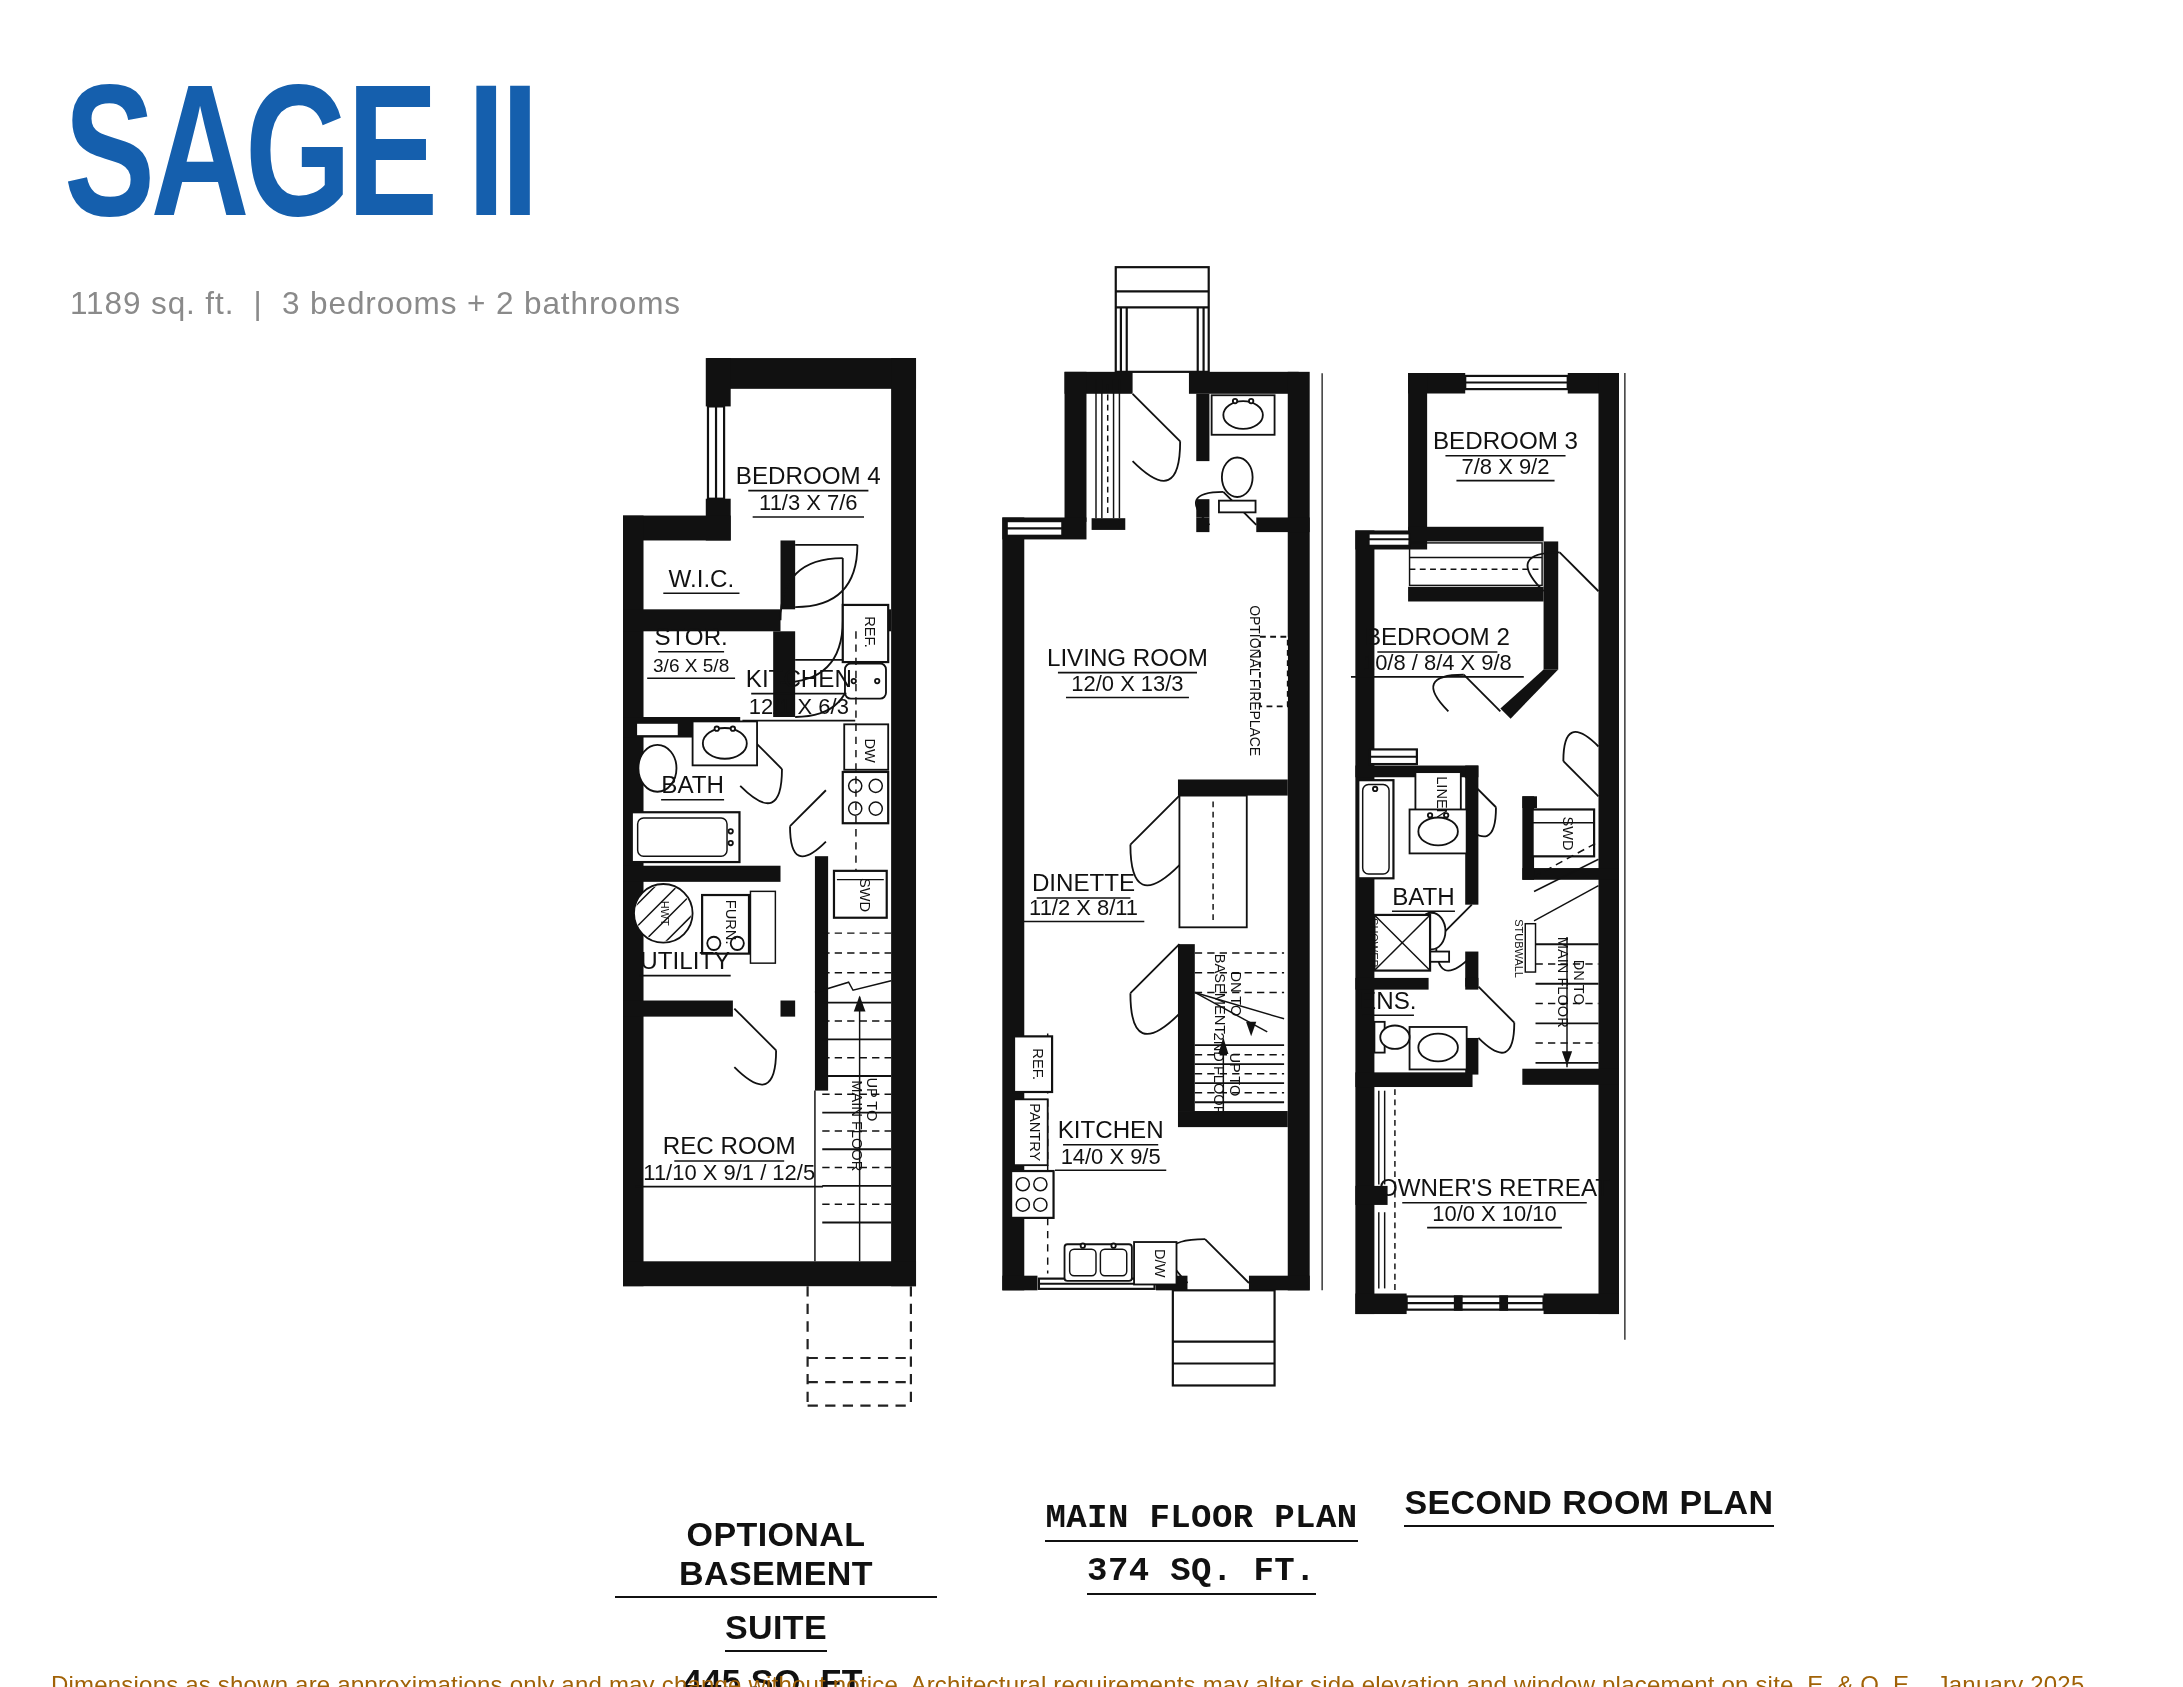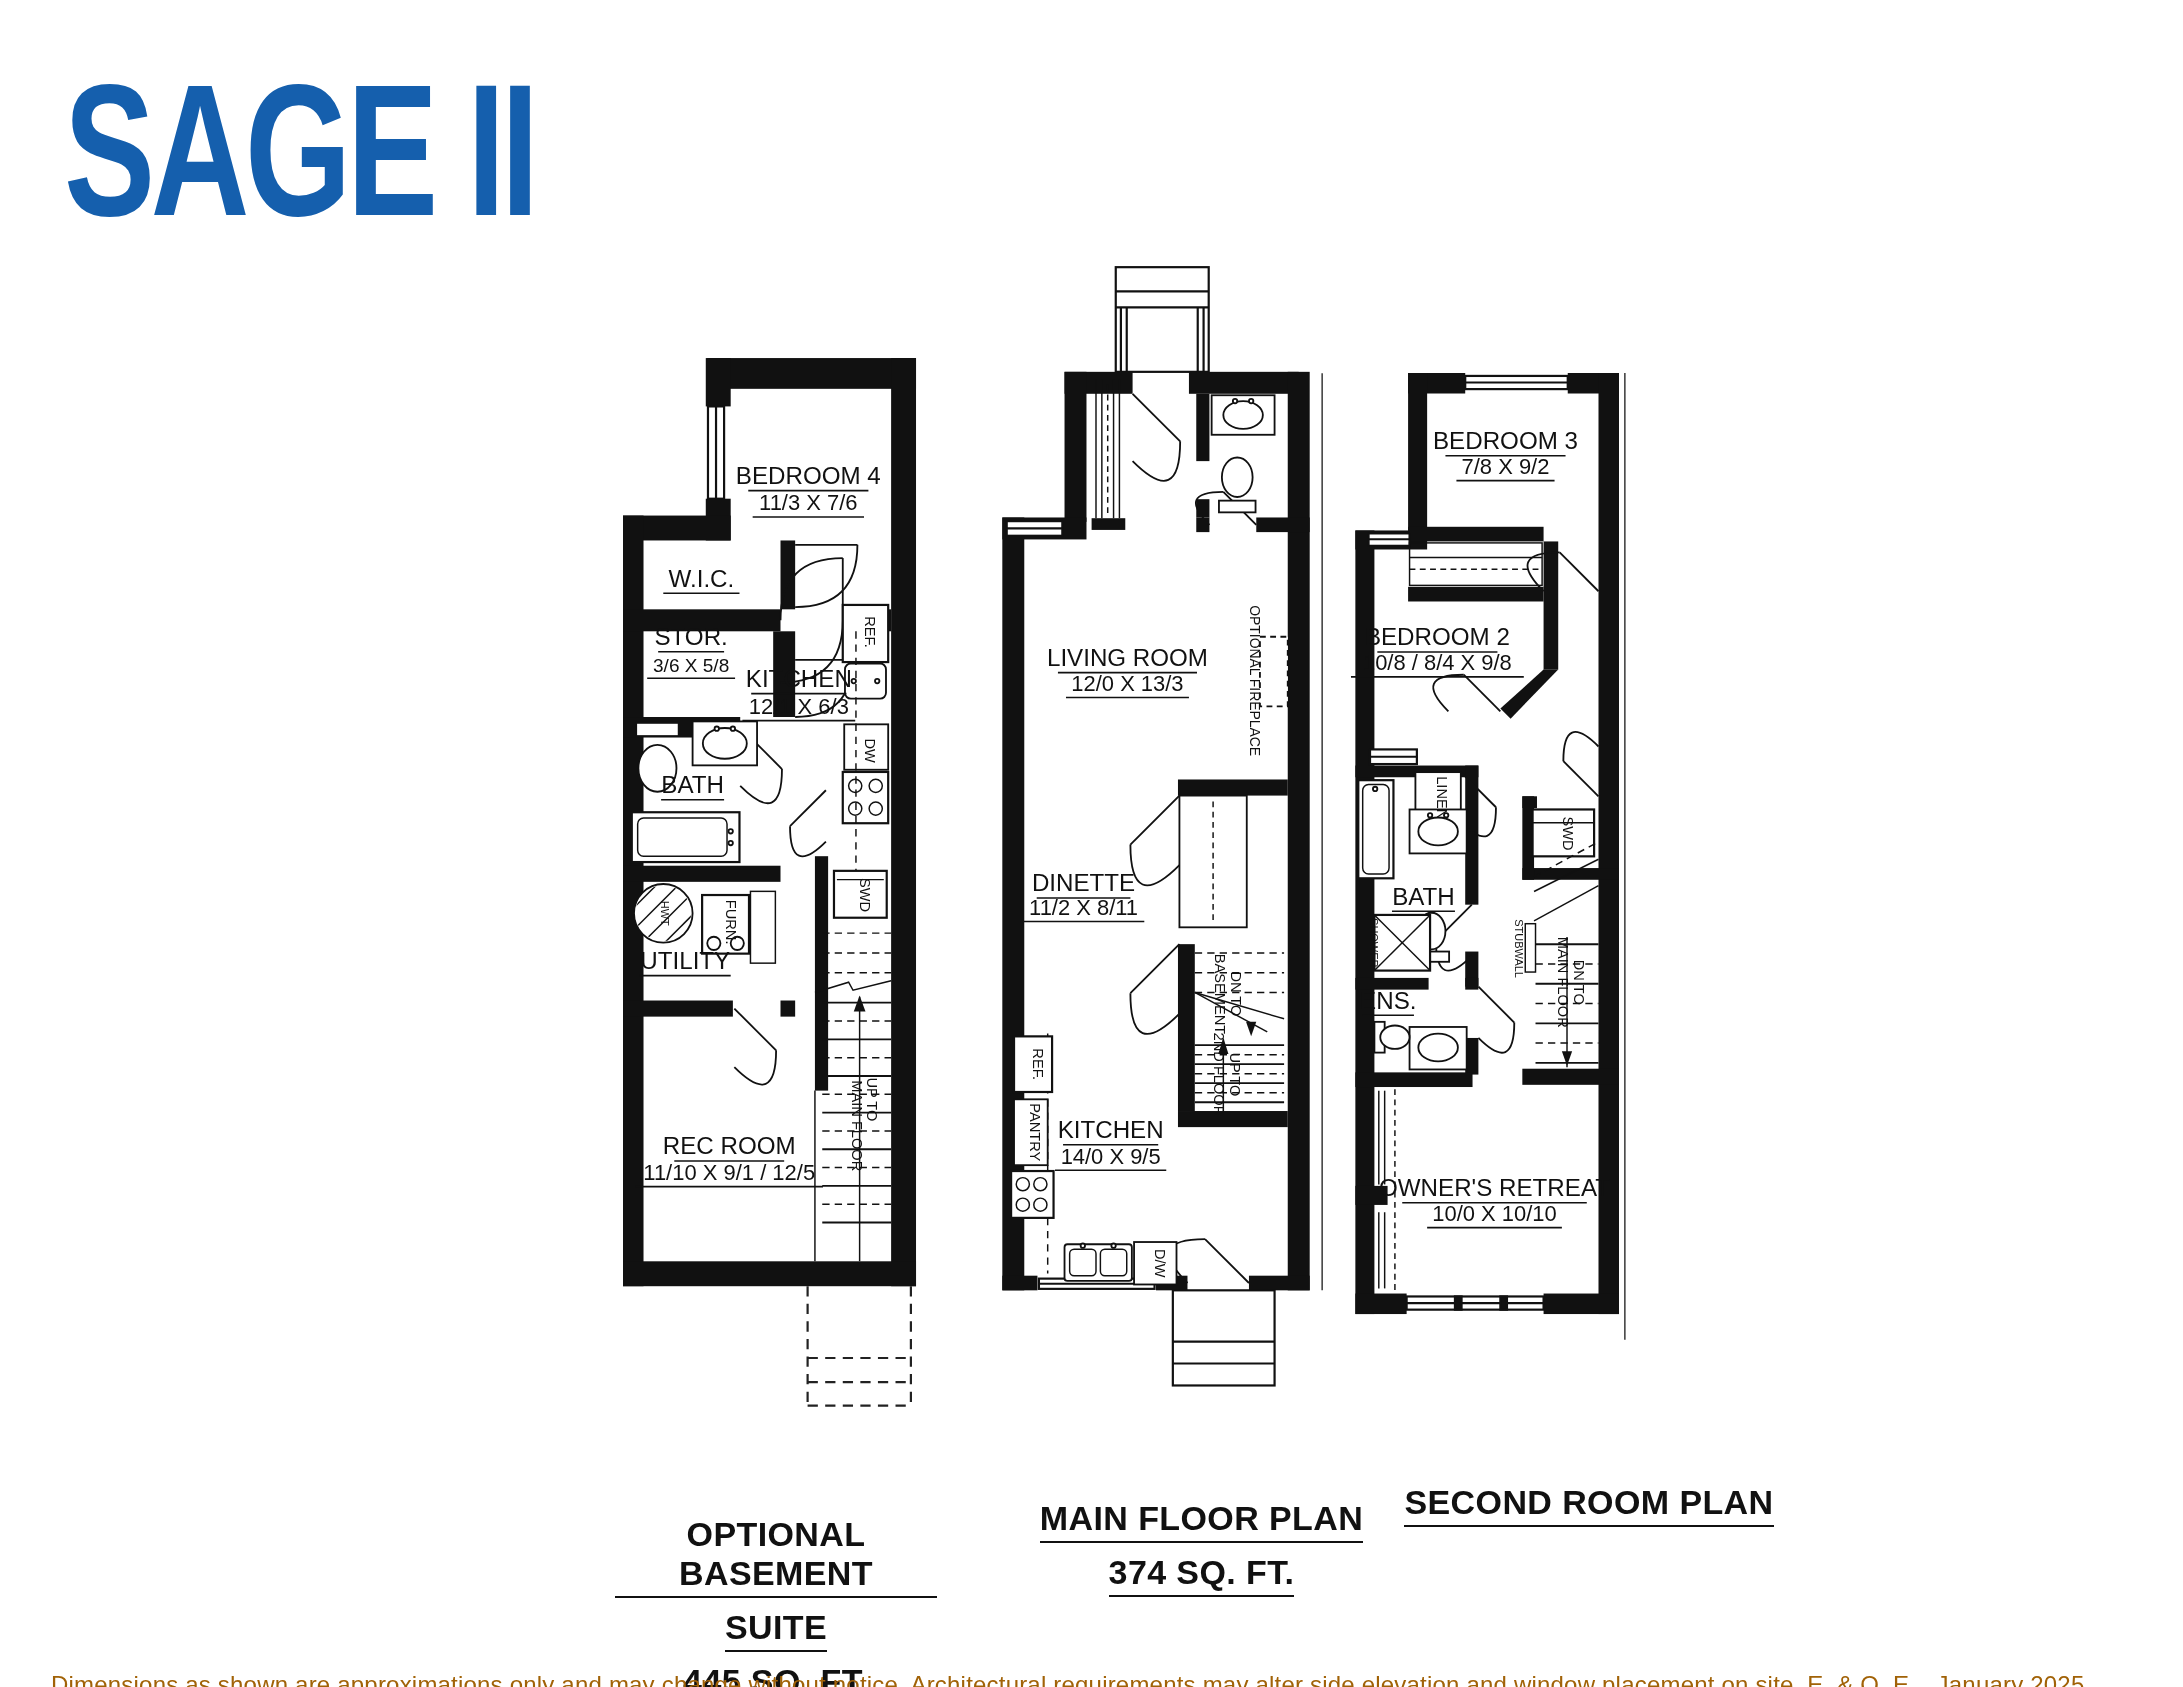--- a/index.html
+++ b/index.html
@@ -24,20 +24,21 @@
   .caption span{display:inline-block;border-bottom:2.9px solid #111;padding-bottom:2.9px;}
   #disclaimer{position:absolute;left:51px;top:1635px;font-size:24px;color:#a16207;
               letter-spacing:0.2px;white-space:pre;}
 </style>
 </head>
 <body>
 
 <div id="page">
 
   <div id="title">SAGE II</div>
+  <div id="subtitle">1189 sq. ft.  |  3 bedrooms + 2 bathrooms</div>
 
   <svg class="plan" style="left:623px;top:322px;" width="315" height="1055" viewBox="0 0 430 1440">
     <g fill="#111">
       <rect x="115" y="0" width="285" height="42"></rect>
       <rect x="366" y="0" width="34" height="1267"></rect>
       <rect x="113" y="0" width="34" height="66"></rect>
       <rect x="113" y="192" width="34" height="57"></rect>
       <rect x="0" y="215" width="147" height="34"></rect>
       <rect x="0" y="215" width="28" height="1052"></rect>
       <rect x="0" y="1233" width="400" height="34"></rect>
@@ -429,21 +430,21 @@
       <text class="vlab" transform="rotate(90 308 832)" x="308" y="832">DN TO</text>
       <text class="vlab" transform="rotate(90 287 832)" x="287" y="832">MAIN FLOOR</text>
     </g>
   </svg>
 
   <div class="caption" style="left:615px;top:1479px;width:322px;">
     <div class="ln"><span>OPTIONAL BASEMENT</span></div>
     <div class="ln"><span>SUITE</span></div>
     <div class="ln"><span>445 SQ. FT.</span></div>
   </div>
-  <div class="caption" style="left:1022px;top:1463px;width:359px;">
+  <div class="caption" style="left:1022px;top:1463px;width:359px;font-family:Liberation Mono, monospace;">
     <div class="ln"><span>MAIN FLOOR PLAN</span></div>
     <div class="ln"><span>374 SQ. FT.</span></div>
   </div>
   <div class="caption" style="left:1384px;top:1447px;width:410px;">
     <div class="ln"><span>SECOND ROOM PLAN</span></div>
   </div>
 
   <div id="disclaimer">Dimensions as shown are approximations only and may change without notice. Architectural requirements may alter side elevation and window placement on site. E, &amp; O, E.   January 2025</div>
 
 </div>

